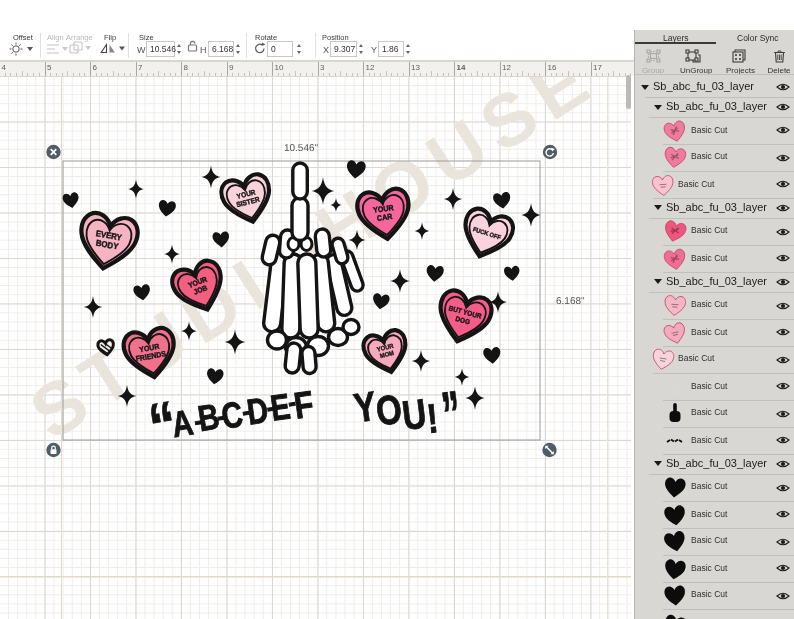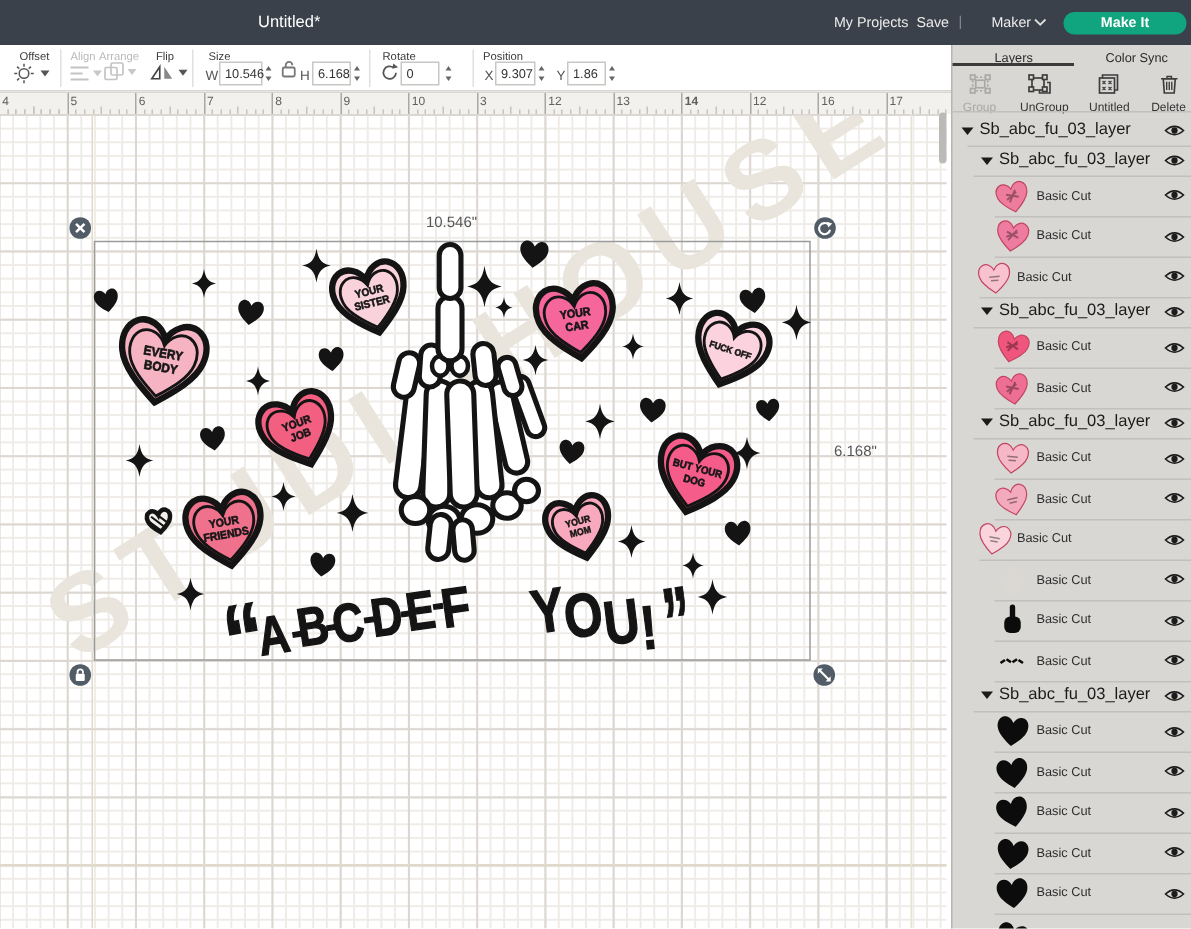--- a/index.html
+++ b/index.html
@@ -49,31 +49,20 @@
 .rowline { position:absolute; height:1px; background:#c2c0bd; right:0; }
 .gname { position:absolute; font-size:11px; color:#1b1b1b; letter-spacing:0; }
 .bcut { position:absolute; font-size:8.5px; color:#2e2e2e; }
 .tri { position:absolute; width:0; height:0; border-left:4px solid transparent; border-right:4px solid transparent; border-top:5px solid #1b1b1b; }
 .eye { position:absolute; left:141px; width:14px; height:10px; }
 </style>
 </head>
 <body>
 <div id="app">
 
-  <div id="topbar">
-    <div class="t" style="left:172px; top:9px; font-size:11px; color:#fff;">Untitled*</div>
-    <div class="t" style="left:556px; top:10px;">My Projects</div>
-    <div class="t" style="left:611px; top:10px;">Save</div>
-    <div class="t" style="left:639px; top:9px; color:#858a91;">|</div>
-    <div class="t" style="left:661px; top:10px;">Maker</div>
-    <svg class="abs" style="left:689px; top:12px;" width="9" height="6">
-        <path d="M1 1 L4.5 4.5 L8 1" stroke="#dcdcdc" stroke-width="1.2" fill="none"></path>
-      </svg>
-    <div id="makeit">Make It</div>
-  </div>
 
   <div id="toolbar">
     <div class="lbl" style="left:13px;">Offset</div>
     <svg class="abs" style="left:8px; top:12px;" width="26" height="14">
       <g stroke="#555" fill="none" stroke-width="1">
         <circle cx="8" cy="7" r="3.2"></circle>
         <g>
             <path d="M8 0.5 V2.5 M8 11.5 V13.5 M1.5 7 H3.5 M12.5 7 H14.5 M3.4 2.4 L4.8 3.8 M11.2 10.2 M12.6 11.6 M12.6 2.4 L11.2 3.8 M3.4 11.6 L4.8 10.2"></path>
           </g>
       </g>
@@ -462,21 +451,21 @@
       <div class="cap">UnGroup</div>
     </div>
     <div class="toolico" style="left:91px;">
       <svg width="15" height="14" viewBox="0 0 15 14">
           <g stroke="#3c3c3c" fill="none" stroke-width="1.1">
             <rect x="1" y="3" width="10" height="10"></rect>
             <path d="M3 3 V1 H13 V11 H11"></path>
             <path d="M3 5 l2 2 m0 -2 l-2 2 m4 -2 l2 2 m0 -2 l-2 2 M3 9 l2 2 m0 -2 l-2 2 m4 -2 l2 2 m0 -2 l-2 2" stroke-width="0.8"></path>
           </g>
         </svg>
-      <div class="cap">Untitled</div>
+      <div class="cap">Projects</div>
     </div>
     <div class="toolico" style="left:131px;">
       <svg width="13" height="14" viewBox="0 0 13 14">
           <g stroke="#3c3c3c" fill="none" stroke-width="1.1">
             <path d="M2.5 3.5 H10.5 L9.8 13 H3.2 Z"></path>
             <path d="M1 3.5 H12 M5 3.5 V2 H8 V3.5 M4.8 5.5 V11 M6.5 5.5 V11 M8.2 5.5 V11" stroke-width="0.9"></path>
           </g>
         </svg>
       <div class="cap">Delete</div>
     </div>

